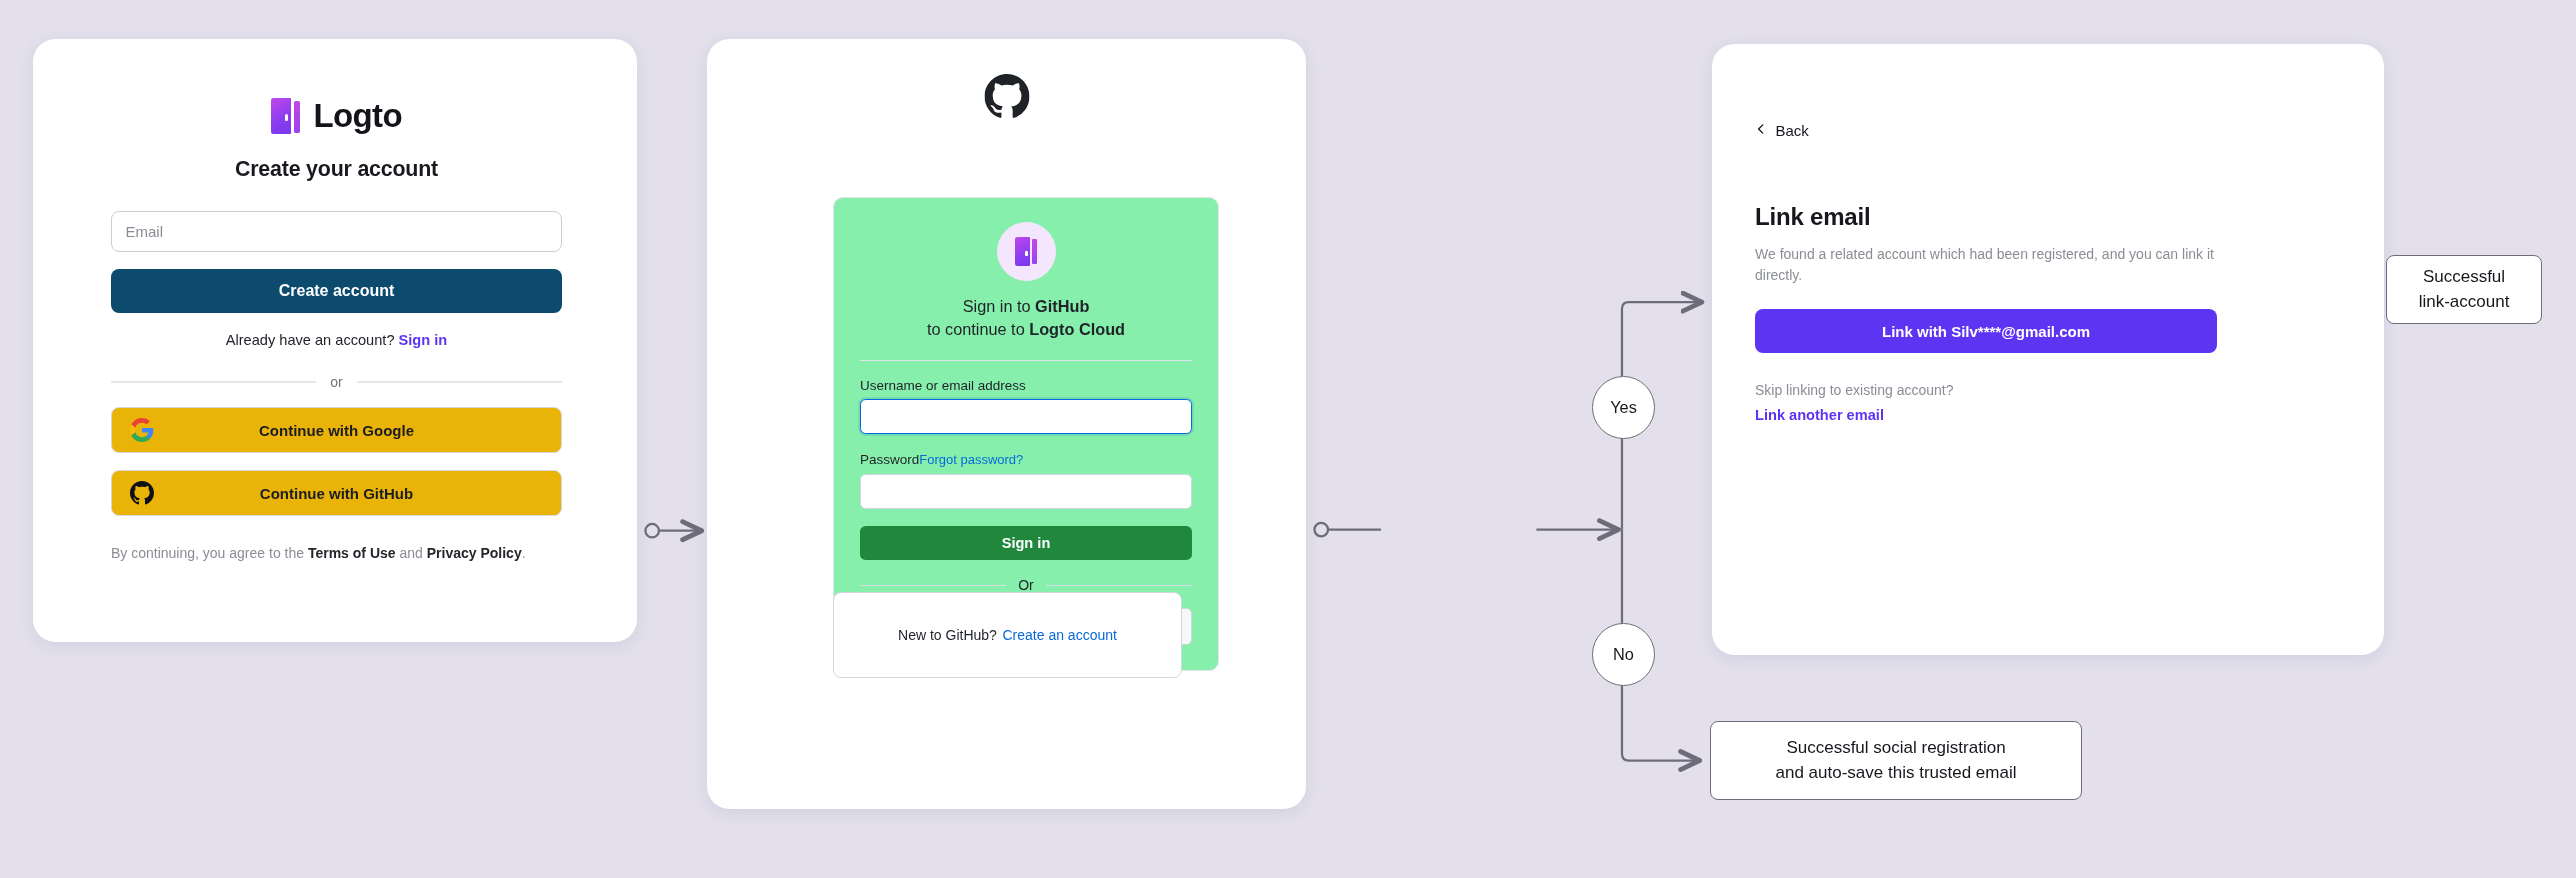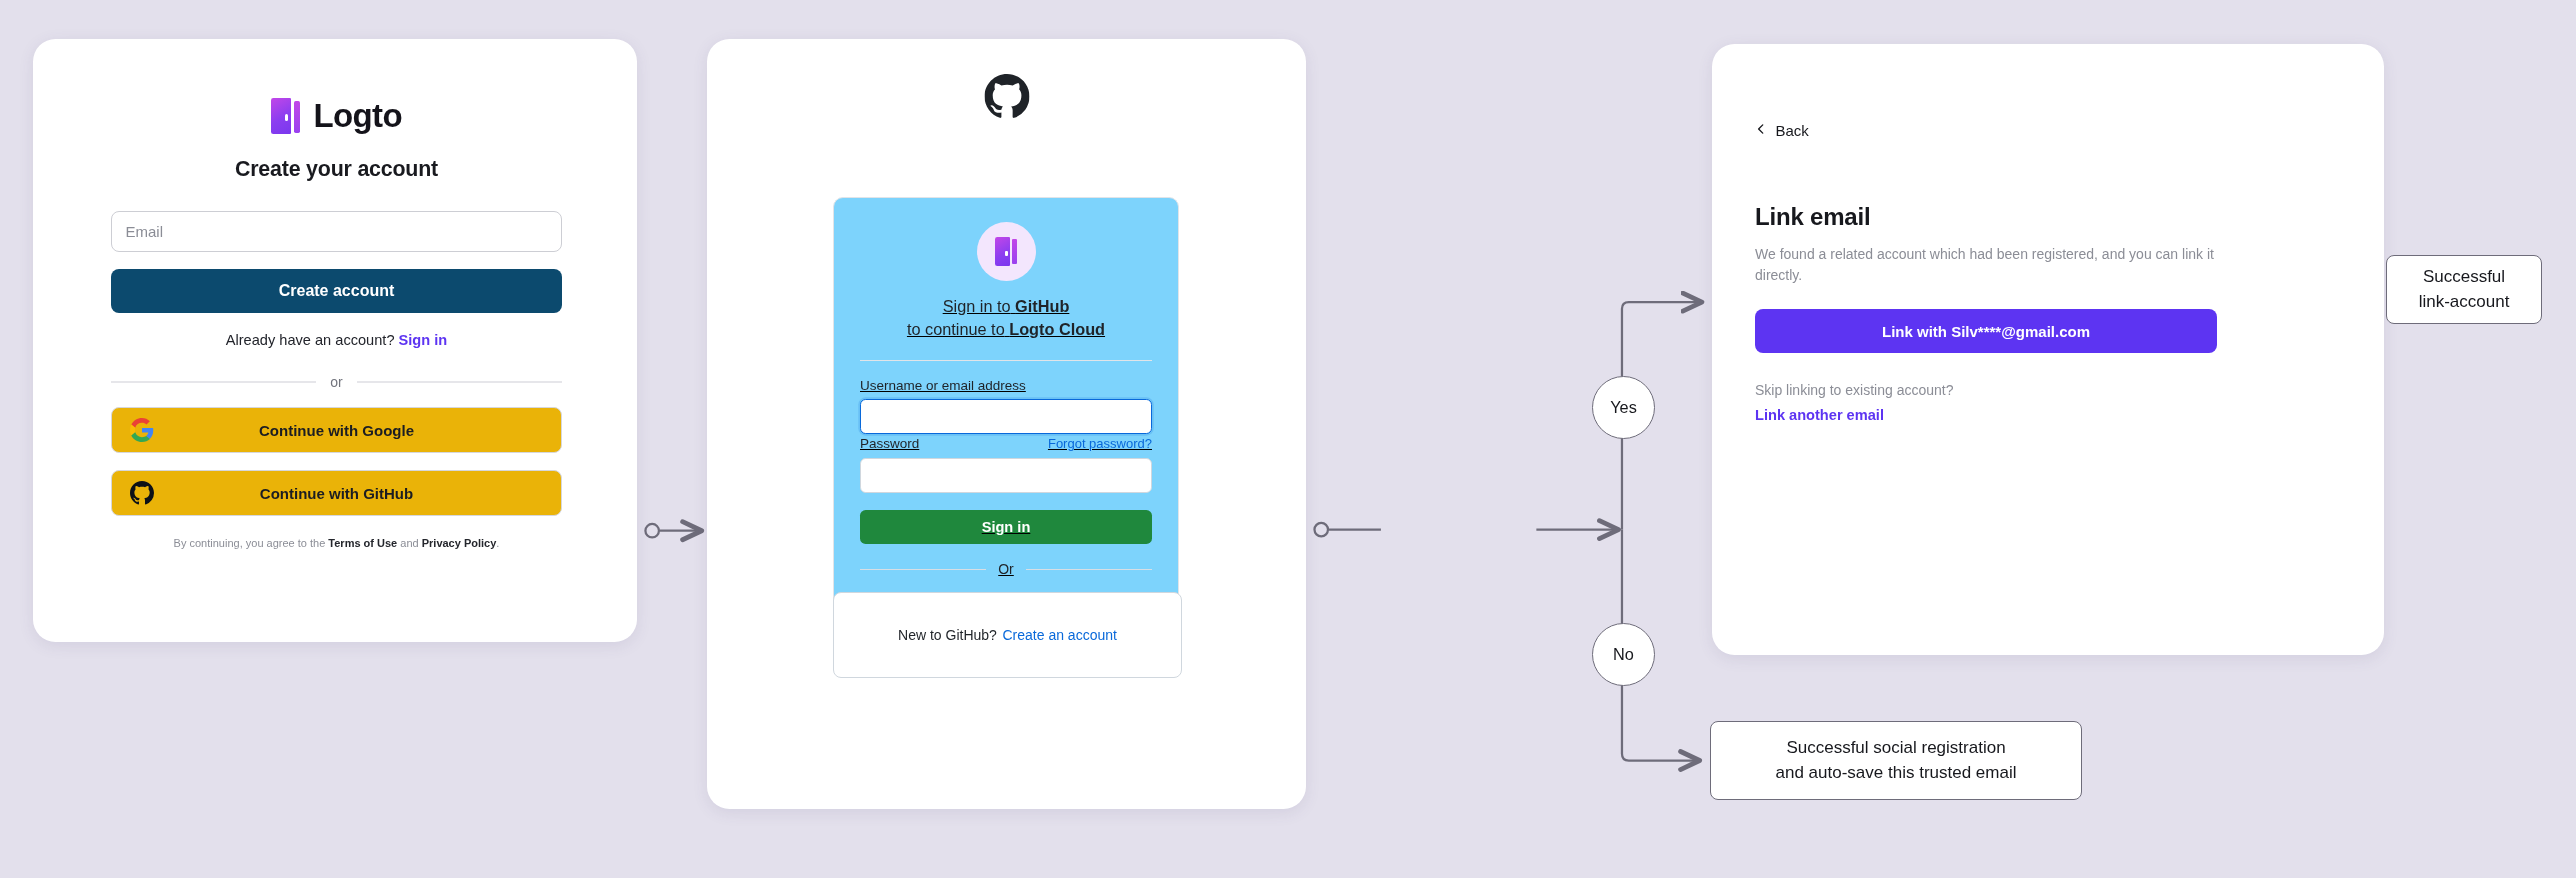--- a/index.html
+++ b/index.html
@@ -56,31 +56,31 @@
   }
   .or-divider .ln{flex:1;height:1.1px;background:#e6e6ea;}
   .or-divider .lbl{font-size:14px;color:#72747d;}
   .social-btn{
     margin-top:17px;height:44px;border:0.8px solid #d6d7dc;border-radius:8px;background:#eab308;
     display:flex;align-items:center;justify-content:center;position:relative;
     font-size:15px;font-weight:600;color:#1b1d23;
   }
   .social-btn .ico{position:absolute;left:18px;top:50%;transform:translateY(-50%);width:24px;height:24px;}
   .terms{
-    margin-top:21px;text-align:center;font-size:11px;color:#8b8d96;
+    margin-top:29px;text-align:left;font-size:14px;color:#8b8d96;
   }
   .terms b{color:#24262c;font-weight:600;}
 
   
   #card-github{left:707px;top:39px;width:599px;height:770px;}
   .gh-logo{position:absolute;left:50%;top:35px;transform:translateX(-50%);width:45px;height:45px;}
   .gh-panel{
-    position:absolute;left:126px;top:158px;width:346px;
-    background:#7dd3fc;border:0.8px solid #e1e4e8;border-radius:10px;
-    padding:24px 26px 25px;box-sizing:border-box;text-decoration:underline;
+    position:absolute;left:126px;top:158px;width:386px;
+    background:#86efac;border:0.8px solid #e1e4e8;border-radius:10px;
+    padding:24px 26px 25px;box-sizing:border-box;
   }
   .gh-avatar{
     width:59px;height:59px;border-radius:50%;margin:0 auto;
     background:#f3e6fd;display:flex;align-items:center;justify-content:center;
   }
   .gh-avatar .door{position:relative;width:22.5px;height:29px;}
   .gh-avatar .door .d1{
     position:absolute;left:0;top:0;width:15px;height:29px;border-radius:2.3px 1.1px 1.1px 2.3px;
     background:linear-gradient(150deg,#c247e8 0%,#8b3ef0 60%,#7a37ee 100%);
   }
@@ -90,21 +90,21 @@
     margin-top:13.5px;text-align:center;font-size:16.3px;color:#1f2328;line-height:1.42;
   }
   .gh-signin-title b{font-weight:700;}
   .gh-rule{height:0.8px;background:#e1e4e8;margin:19px 0 17px;}
   .gh-label{font-size:13.5px;color:#1f2328;margin-bottom:6.8px;}
   .gh-field{
     height:33px;background:#fff;border:1.1px solid #0969da;border-radius:5.6px;
     box-shadow:0 0 0 1.7px rgba(9,105,218,.18);
   }
   .gh-field.plain{border:0.8px solid #d0d7de;box-shadow:none;}
-  .gh-pw-row{display:flex;align-items:baseline;justify-content:space-between;margin-top:2px;margin-bottom:6.8px;}
+  .gh-pw-row{display:flex;align-items:baseline;margin-top:18px;margin-bottom:6.8px;}
   .gh-pw-row a{font-size:13px;color:#0969da;text-decoration:none;}
   .gh-signin-btn{
     margin-top:17px;height:34px;border-radius:5.6px;background:#1f883d;color:#fff;
     display:flex;align-items:center;justify-content:center;font-size:14.6px;font-weight:700;
   }
   .gh-or{margin-top:17px;display:flex;align-items:center;gap:12.4px;}
   .gh-or .ln{flex:1;height:0.8px;background:#d8dee4;}
   .gh-or .lbl{font-size:14px;color:#1f2328;}
   .gh-passkey{
     margin-top:14.6px;height:35px;border:0.8px solid #d0d7de;border-radius:5.6px;background:#f6f8fa;

